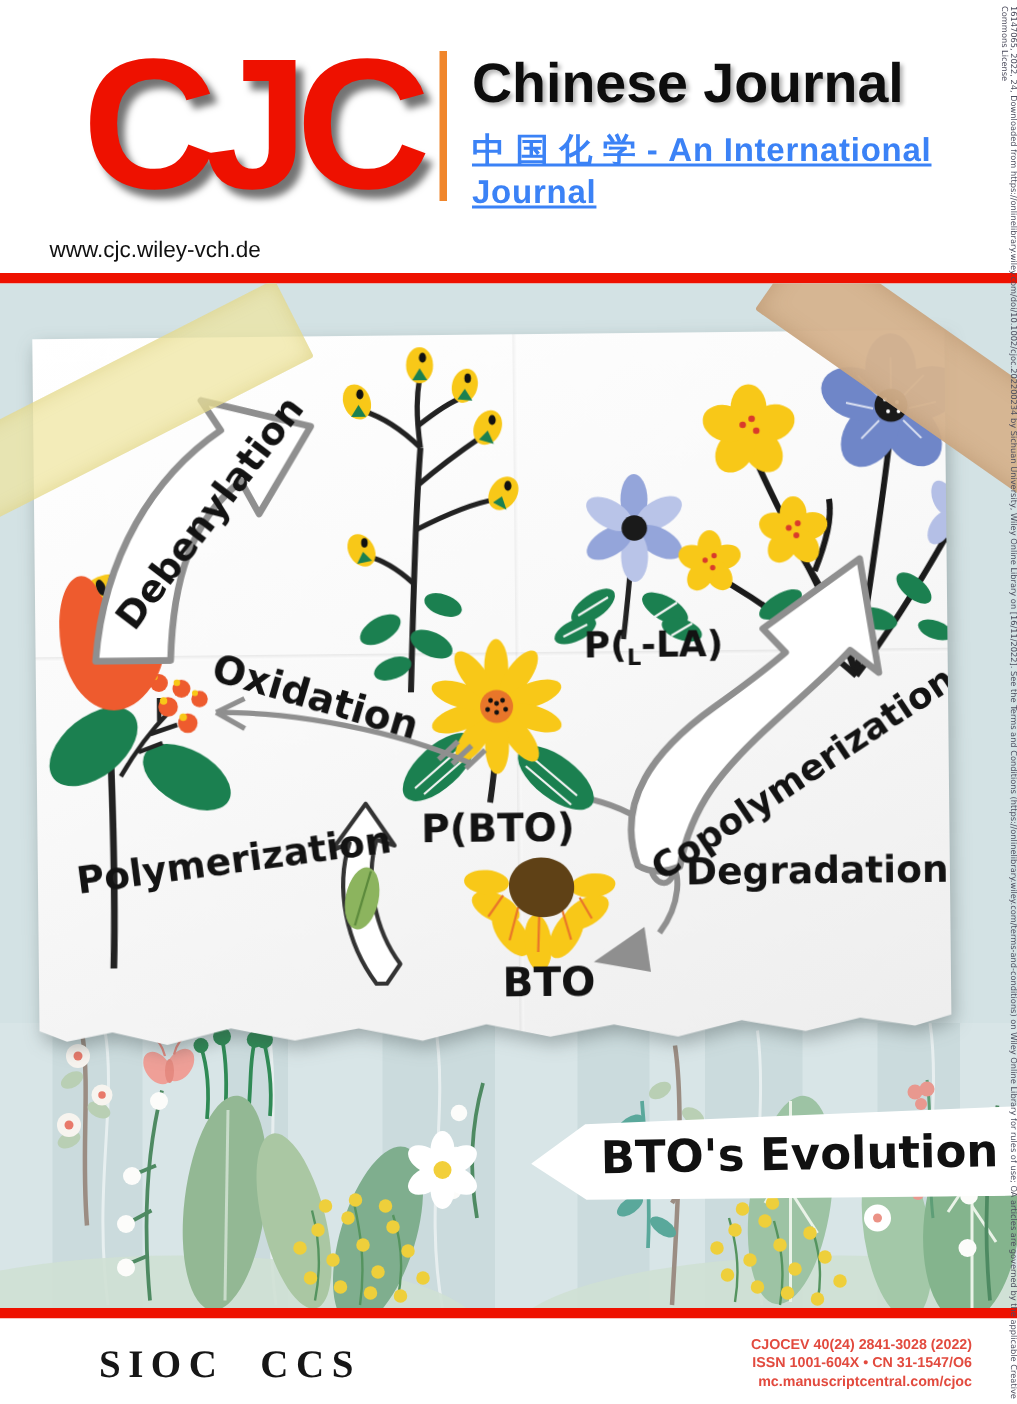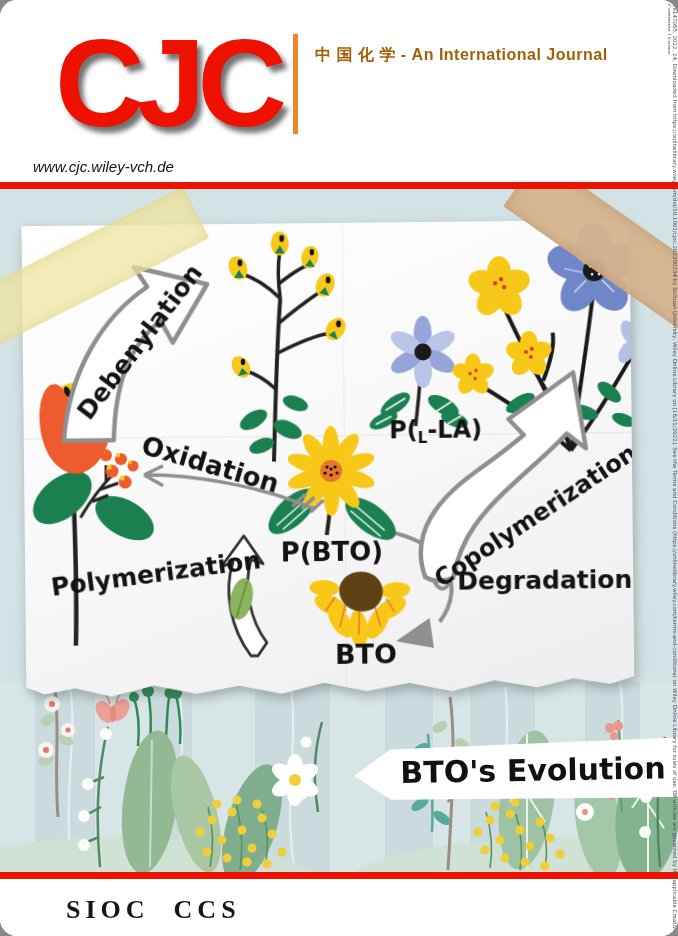--- a/index.html
+++ b/index.html
@@ -1,31 +1,31 @@
 <!DOCTYPE html>
 <html><head>
 <meta charset="utf-8">
 <style>
   html,body{margin:0;padding:0;background:#888;}
   .page{position:relative;width:678px;height:936px;background:#ffffff;overflow:hidden;
-        font-family:"Liberation Sans",sans-serif;margin:0 auto;border-radius:17px;}
+        font-family:"Liberation Sans",sans-serif;margin:0 auto;}
 
   
   .header{position:relative;height:182px;background:#fff;}
   .logo-row{position:absolute;top:26px;left:55px;display:flex;align-items:flex-start;}
   .logo{font-family:"Liberation Sans",sans-serif;font-weight:bold;font-size:124px;line-height:0.92;
         letter-spacing:-8px;color:#ee1100;text-shadow:5px 6px 5px rgba(0,0,0,0.55);}
   .logo-divider{width:5px;height:100px;background:#f0862c;margin:8px 17px 0 14px;}
   .titles{padding-top:10px;}
   .title-line{font-size:37px;font-weight:bold;color:#0d0d0d;line-height:1.08;
               text-shadow:2px 2px 3px rgba(0,0,0,0.3);}
-  .subtitle{margin-top:9px;font-size:16px;font-weight:bold;color:#a16207;letter-spacing:0.5px;}
+  .subtitle{margin-top:9px;font-size:22px;font-weight:bold;color:#3b82f6;letter-spacing:0.5px;text-decoration:underline;}
   .meta-row{position:absolute;bottom:7px;left:33px;right:24px;display:flex;
             justify-content:space-between;align-items:flex-end;}
-  .website{font-style:italic;font-size:15px;color:#111;}
+  .website{font-size:15px;color:#111;}
   .issue{font-style:italic;font-weight:bold;font-size:12.5px;color:#e81108;}
 
   .rule{height:7px;background:#ee1100;}
 
   
   .cover-art{position:relative;height:683px;background:#d3e2e4;overflow:hidden;}
   .meadow{position:absolute;left:0;bottom:0;}
 
   .paper-wrap{position:absolute;left:24px;top:34px;width:608px;height:478px;
               transform:rotate(-0.6deg);filter:drop-shadow(2px 5px 6px rgba(50,60,60,0.35));}
@@ -72,20 +72,21 @@
 </head>
 <body>
 
 <div class="page">
 
   <header class="header">
     <div class="logo-row">
       <div class="logo">CJC</div>
       <div class="logo-divider"></div>
       <div class="titles">
+        <div class="title-line">Chinese Journal</div>
         <div class="subtitle">中 国 化 学 - An International Journal</div>
       </div>
     </div>
     <div class="meta-row">
       <span class="website">www.cjc.wiley-vch.de</span>
     </div>
   </header>
 
   <div class="rule"></div>
 
@@ -569,16 +570,21 @@
     </div>
   </main>
 
   <div class="rule"></div>
 
   <footer class="footer">
     <div class="societies">
       <span>SIOC</span>
       <span>CCS</span>
     </div>
+    <div class="citation">
+      <div>CJOCEV 40(24) 2841-3028 (2022)</div>
+      <div>ISSN 1001-604X • CN 31-1547/O6</div>
+      <div>mc.manuscriptcentral.com/cjoc</div>
+    </div>
   </footer>
 
   <div class="watermark">16147065, 2022, 24, Downloaded from https://onlinelibrary.wiley.com/doi/10.1002/cjoc.202200234 by Sichuan University, Wiley Online Library on [16/11/2022]. See the Terms and Conditions (https://onlinelibrary.wiley.com/terms-and-conditions) on Wiley Online Library for rules of use; OA articles are governed by the applicable Creative Commons License</div>
 </div>
 
 </body></html>

